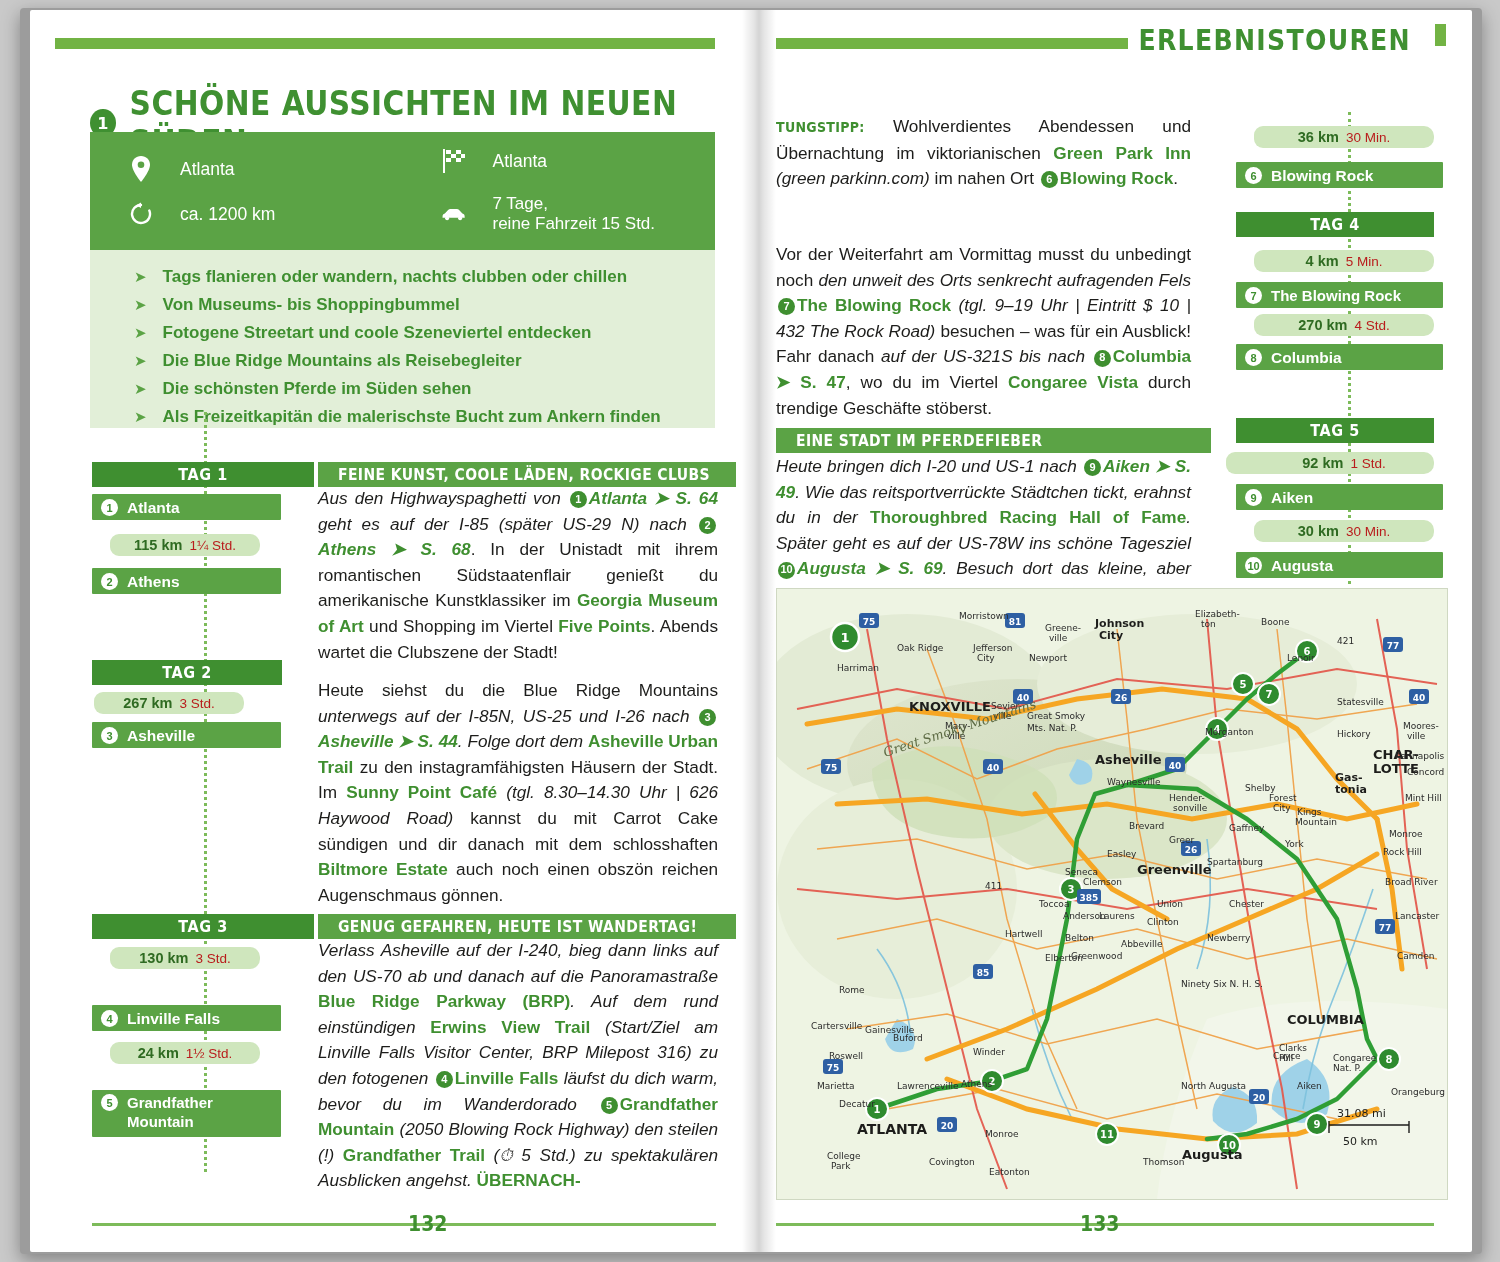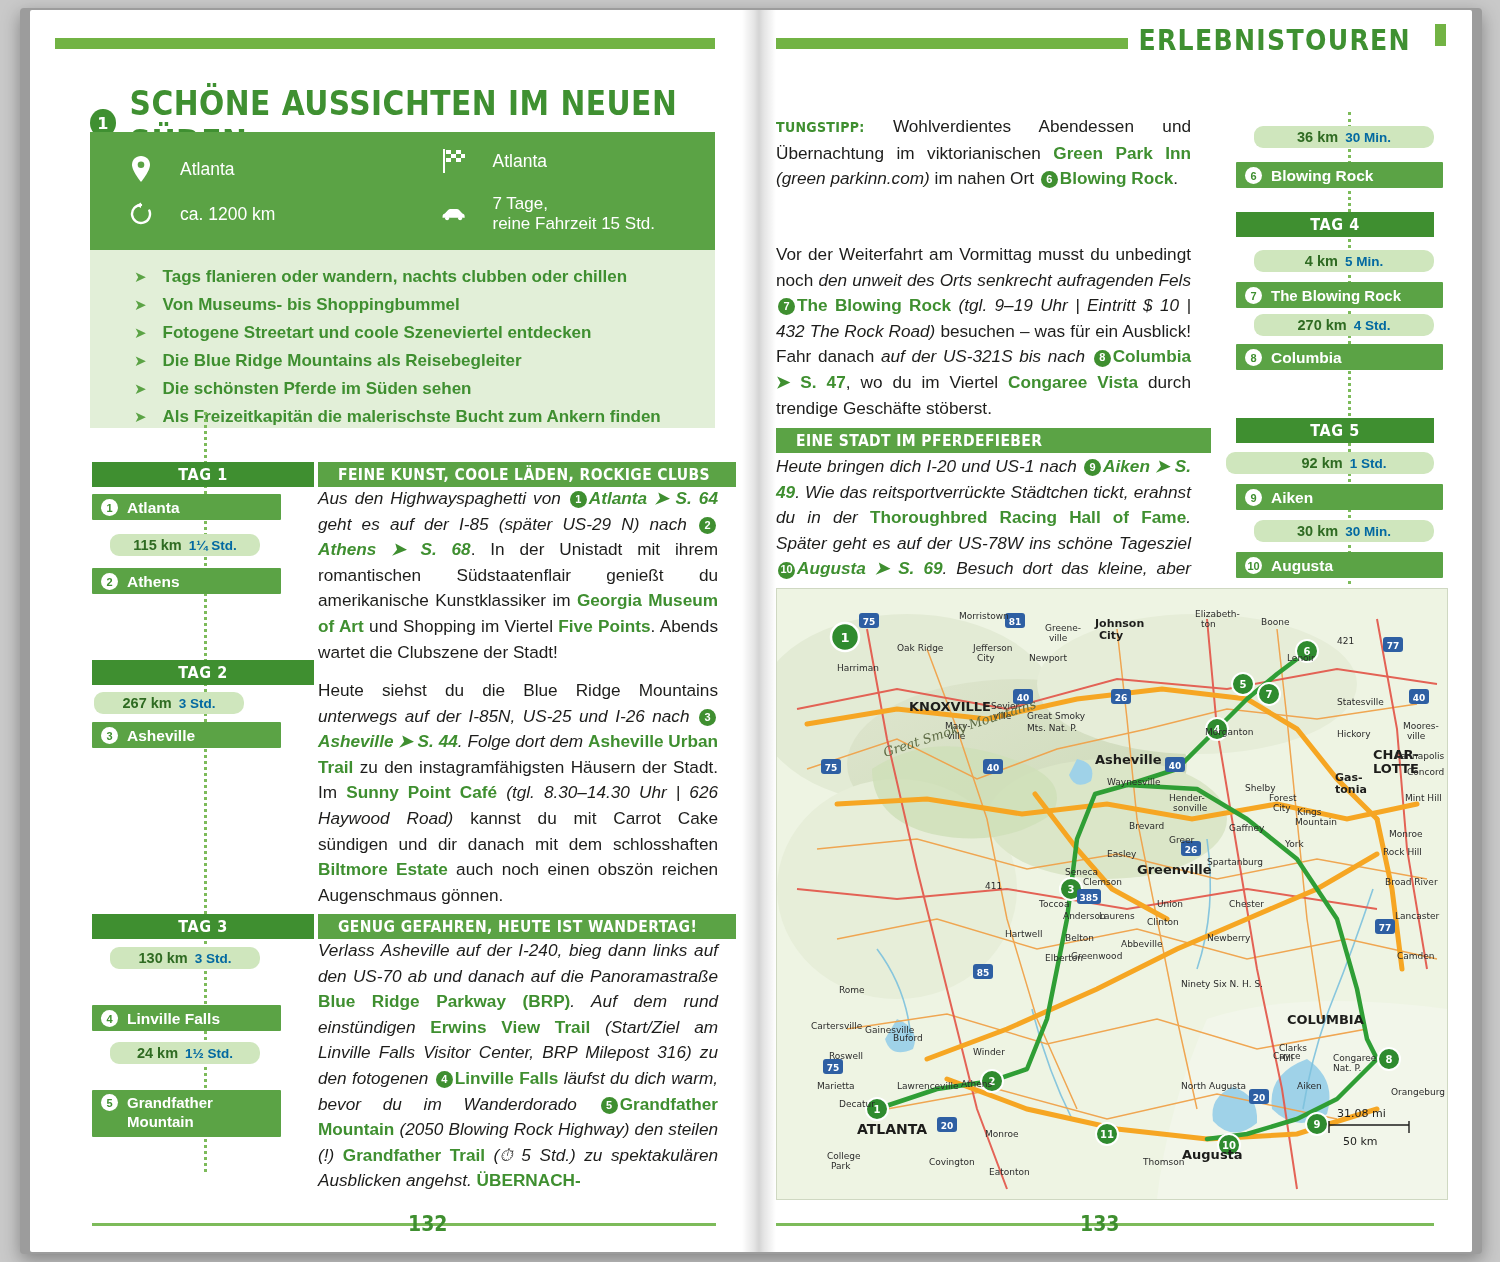--- a/index.html
+++ b/index.html
@@ -107,21 +107,21 @@
     width:17px;height:17px;border-radius:50%;background:#fff;color:#3f8f30;
     display:flex;align-items:center;justify-content:center;font-size:11px;font-weight:bold;flex:0 0 auto;margin-top:1px;
   }
   .stop .slabel{line-height:19px;}
   .dist{
     position:absolute;height:22px;background:#cfe6bd;color:#2f6b22;
     display:flex;align-items:center;justify-content:center;gap:7px;
     font-size:14px;border-radius:9px 10px 10px 9px;
   }
   .dist b{font-weight:bold;font-size:14.5px;}
-  .dist span{font-weight:bold;font-size:13.5px;color:#0369a1;}
+  .dist span{font-weight:normal;font-size:13.5px;color:#b91c1c;}
 
   
   .bodytext{
     position:absolute;font-size:17.2px;line-height:25.6px;color:#1d1d1b;
     text-align:justify;
   }
   .bodytext i{font-style:italic;}
   .g{color:#3f8f30;font-weight:bold;}
   .gi{color:#3f8f30;font-weight:bold;font-style:italic;}
   .inum{
@@ -260,21 +260,21 @@
         <b>115 km</b>
         <span>1¼ Std.</span>
       </div>
       <div class="stop" style="left:62px;top:558px;width:180px;">
         <span class="sn">2</span>
         <span class="slabel">Athens</span>
       </div>
 
       <div class="bodytext" id="d1" style="left:288px;top:476px;width:400px;"><i>Aus den Highwayspaghetti von </i><span class="inum">1</span><span class="gi">Atlanta</span><span class="gi"> ➤ S. 64</span><i> geht es auf der I-85 (später US-29 N) nach </i><span class="inum">2</span><span class="gi">Athens</span><span class="gi"> ➤ S. 68</span><span>. In der Unistadt mit ihrem romantischen Südstaatenflair genießt du amerikanische Kunstklassiker im </span><span class="g">Georgia Museum of Art</span><span> und Shopping im Viertel </span><span class="g">Five Points</span><span>. Abends wartet die Clubszene der Stadt!</span></div>
 
-      <div class="tagbar" style="left:62px;top:650px;width:222px;">TAG 2</div>
+      <div class="tagbar" style="left:62px;top:650px;width:190px;">TAG 2</div>
       <div class="dist" style="left:64px;top:682px;width:150px;">
         <b>267 km</b>
         <span>3 Std.</span>
       </div>
       <div class="stop" style="left:62px;top:712px;width:180px;">
         <span class="sn">3</span>
         <span class="slabel">Asheville</span>
       </div>
       <div class="bodytext" id="d2" style="left:288px;top:668px;width:400px;"><span>Heute siehst du die Blue Ridge Mountains </span><i>unterwegs auf der I-85N, US-25 und I-26 nach </i><span class="inum">3</span><span class="gi">Asheville ➤ S. 44</span><i>. Folge dort dem </i><span class="g">Asheville Urban Trail</span><span> zu den instagramfähigsten Häusern der Stadt. Im </span><span class="g">Sunny Point Café</span><i> (tgl. 8.30–14.30 Uhr | 626 Haywood Road)</i><span> kannst du mit Carrot Cake sündigen und dir danach mit dem schlosshaften </span><span class="g">Biltmore Estate</span><span> auch noch einen obszön reichen Augenschmaus gönnen.</span></div>
 

